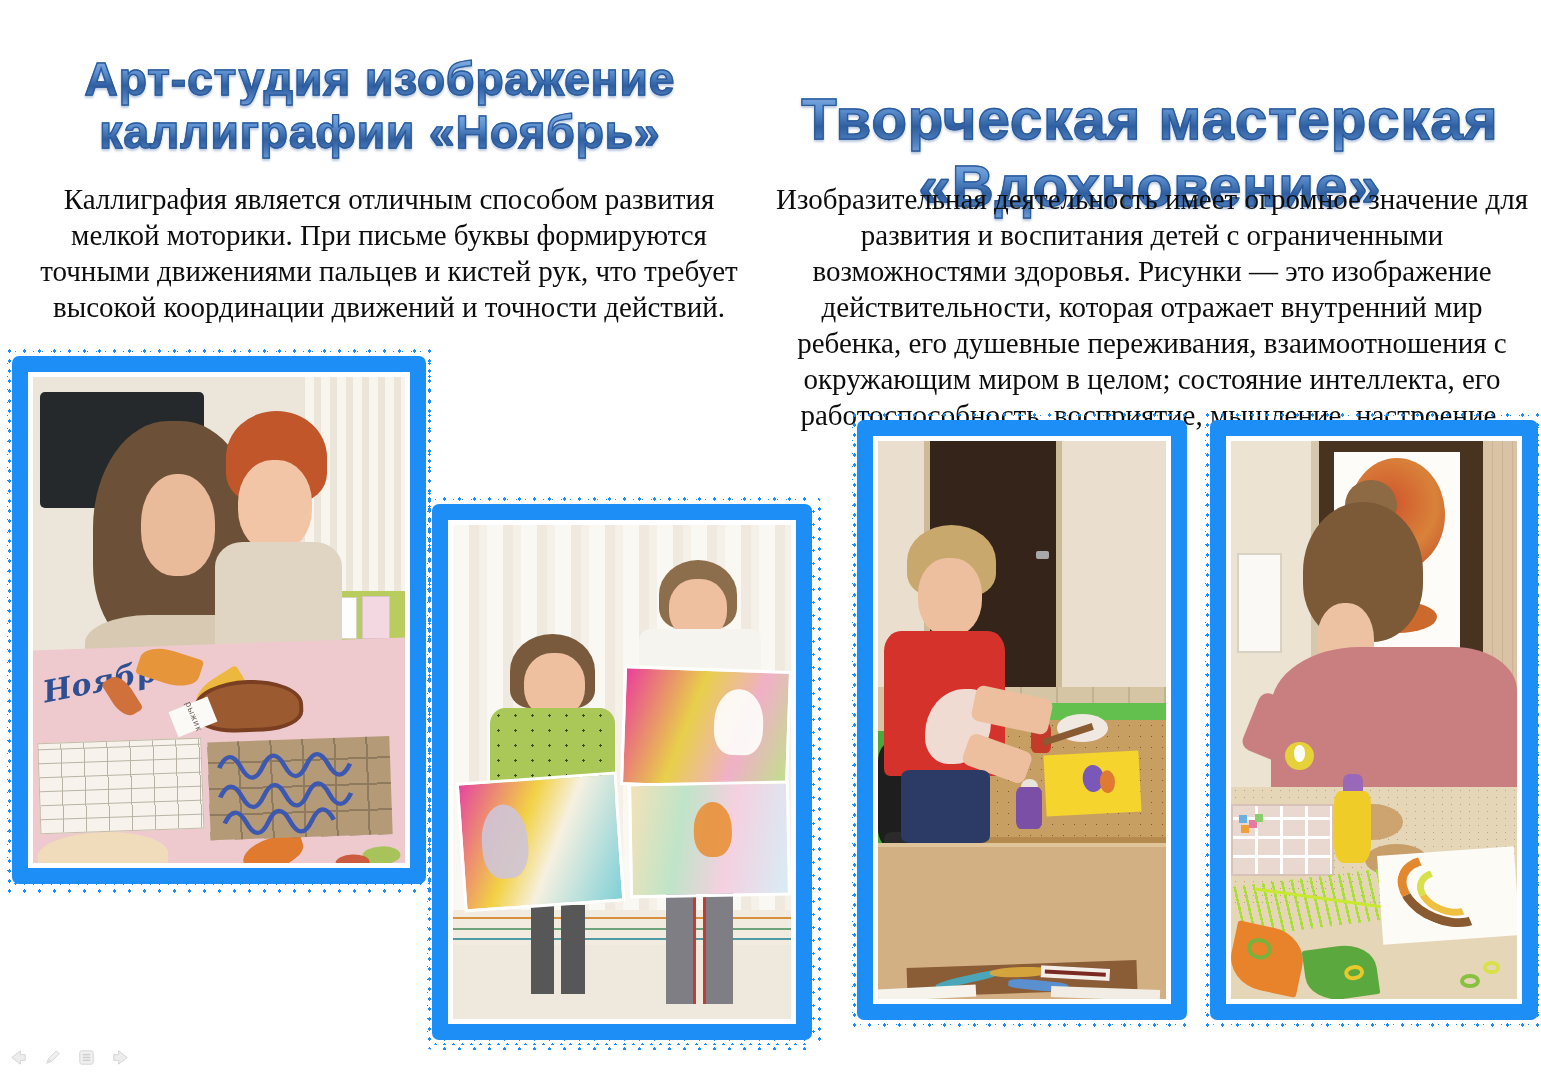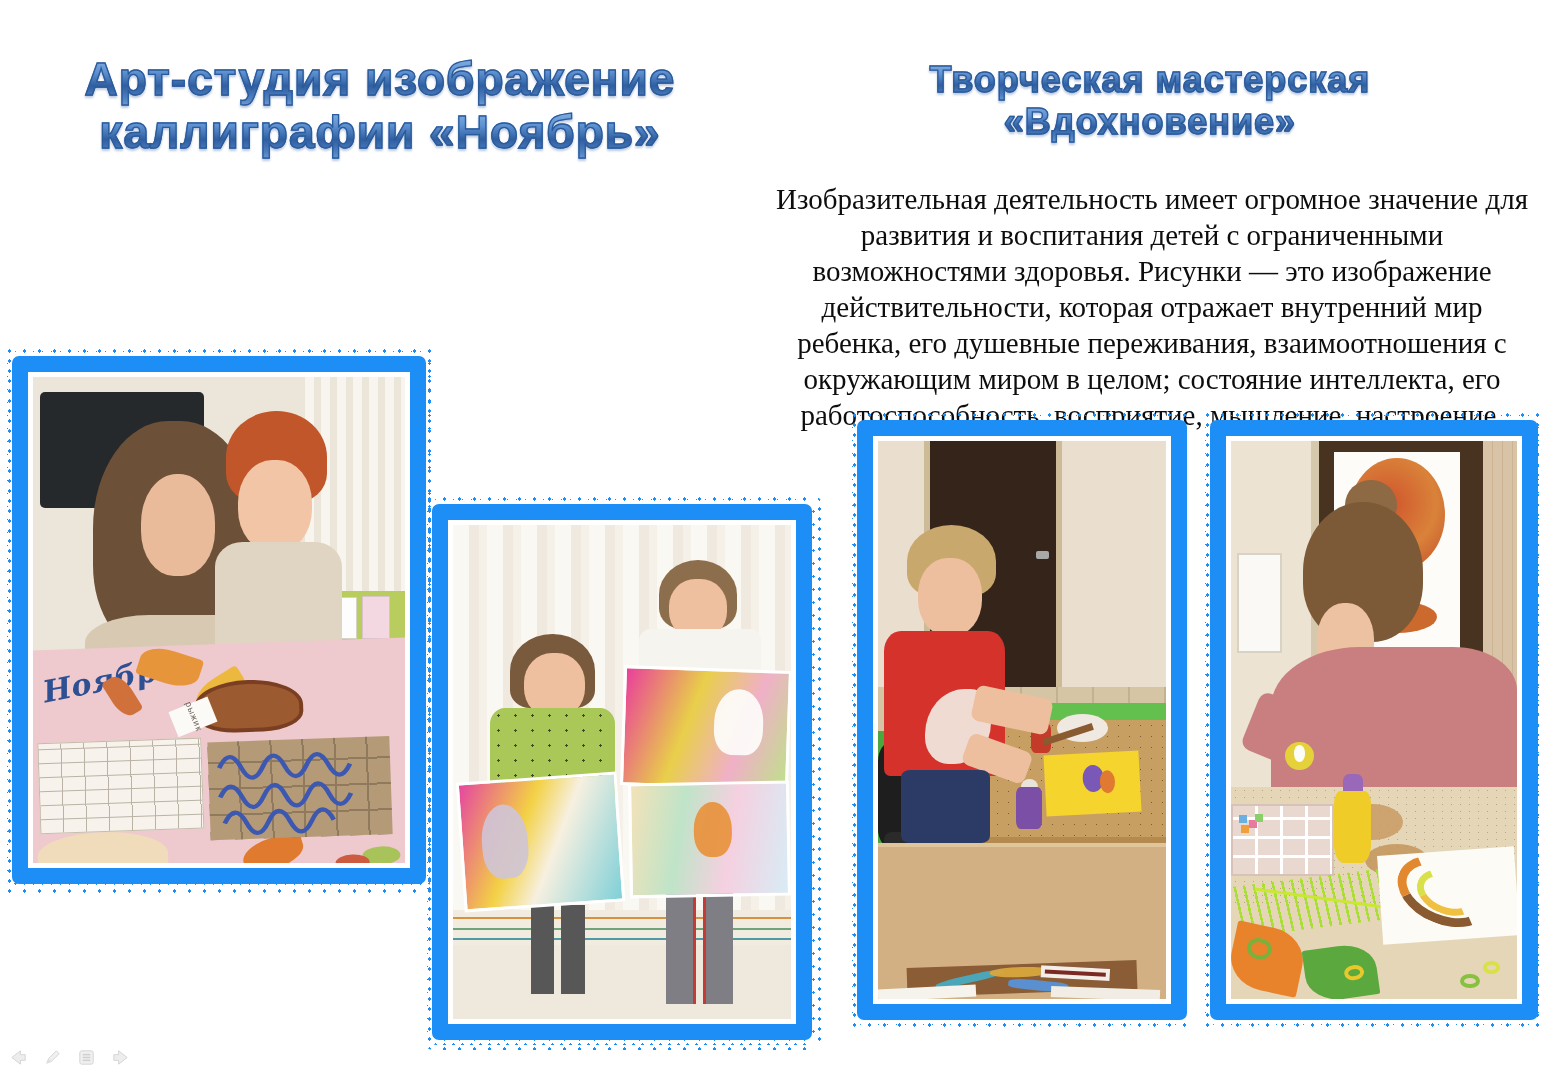--- a/index.html
+++ b/index.html
@@ -14,21 +14,21 @@
   @supports ((-webkit-background-clip:text) or (background-clip:text)){
     .wordart .line{
       background:linear-gradient(180deg,#93bce9 0%,#5f92d2 36%,#2f5fa0 62%,#4f80c0 86%,#719ed8 100%);
       -webkit-background-clip:text;background-clip:text;
       -webkit-text-fill-color:transparent;color:transparent;
       -webkit-text-stroke:1.3px #2c5b9b;
       filter:drop-shadow(0 2px 1px rgba(130,155,195,.55));
     }
   }
   .title-left{left:25px;top:22px;width:710px;font-size:46px;}
-  .title-right{left:780px;top:35px;width:740px;font-size:36px;}
+  .title-right{left:780px;top:46px;width:740px;font-size:58px;}
 
   
   .para{position:absolute;font-family:"Liberation Serif",serif;font-size:29px;line-height:36px;
         color:#0d0d0d;text-align:center;}
   .para-left{left:38px;top:152px;width:702px;}
   .para-right{left:772px;top:152px;width:760px;}
 
   
   .frame{position:absolute;background:#1e8ef7;border-radius:7px;padding:16px;box-sizing:border-box;z-index:0;}
   .frame::before{content:"";position:absolute;inset:-10px;z-index:-1;border-radius:12px;
@@ -213,20 +213,21 @@
 
   <h1 class="wordart title-left">
     <span class="line">Арт-студия изображение</span>
     <span class="line">каллиграфии «Ноябрь»</span>
   </h1>
   <h1 class="wordart title-right">
     <span class="line">Творческая мастерская</span>
     <span class="line">«Вдохновение»</span>
   </h1>
 
+  <p class="para para-left">Каллиграфия является отличным способом развития мелкой моторики. При письме буквы формируются точными движениями пальцев и кистей рук, что требует высокой координации движений и точности действий.</p>
   <p class="para para-right">Изобразительная деятельность имеет огромное значение для развития и воспитания детей с ограниченными возможностями здоровья. Рисунки — это изображение действительности, которая отражает внутренний мир ребенка, его душевные переживания, взаимоотношения с окружающим миром в целом; состояние интеллекта, его работоспособность, восприятие, мышление, настроение.</p>
 
   <div class="frame" id="frame1">
     <div class="photo">
       <div class="a s1-tv"></div>
       <div class="a s1-curtain"></div>
       <div class="a s1-shelf">
         <div class="a s1-card1"></div>
         <div class="a s1-card2"></div>
       </div>

